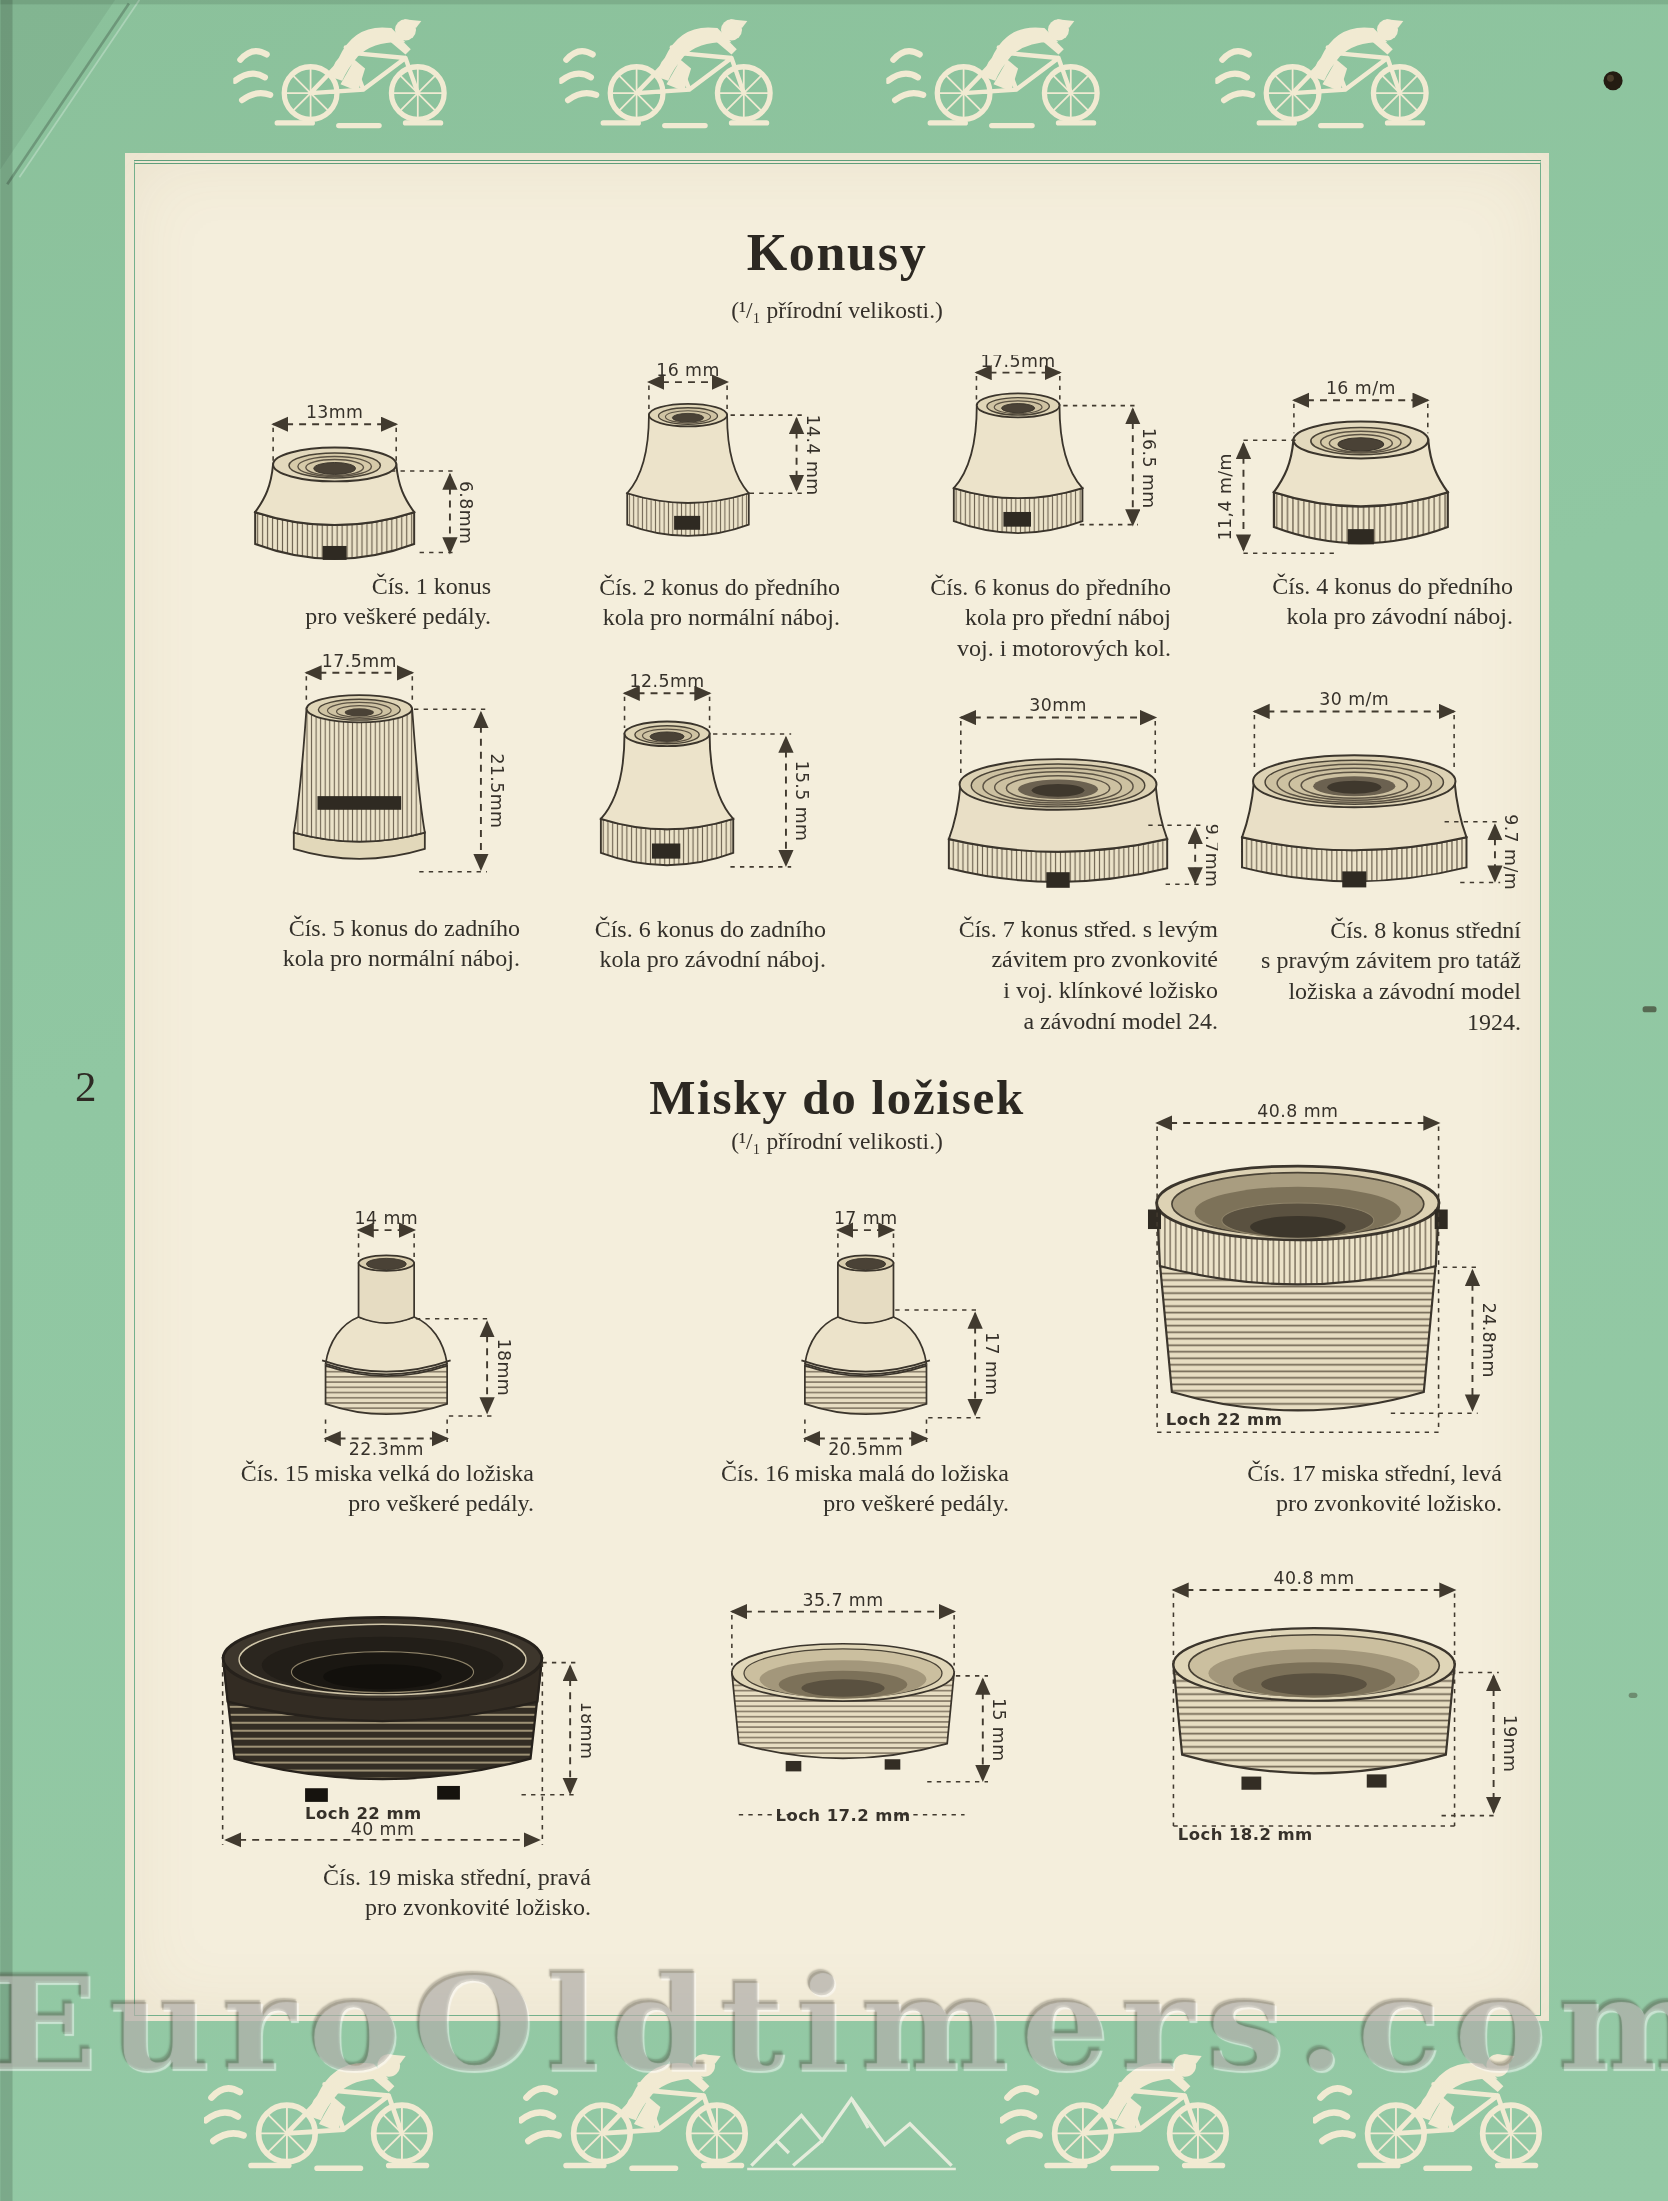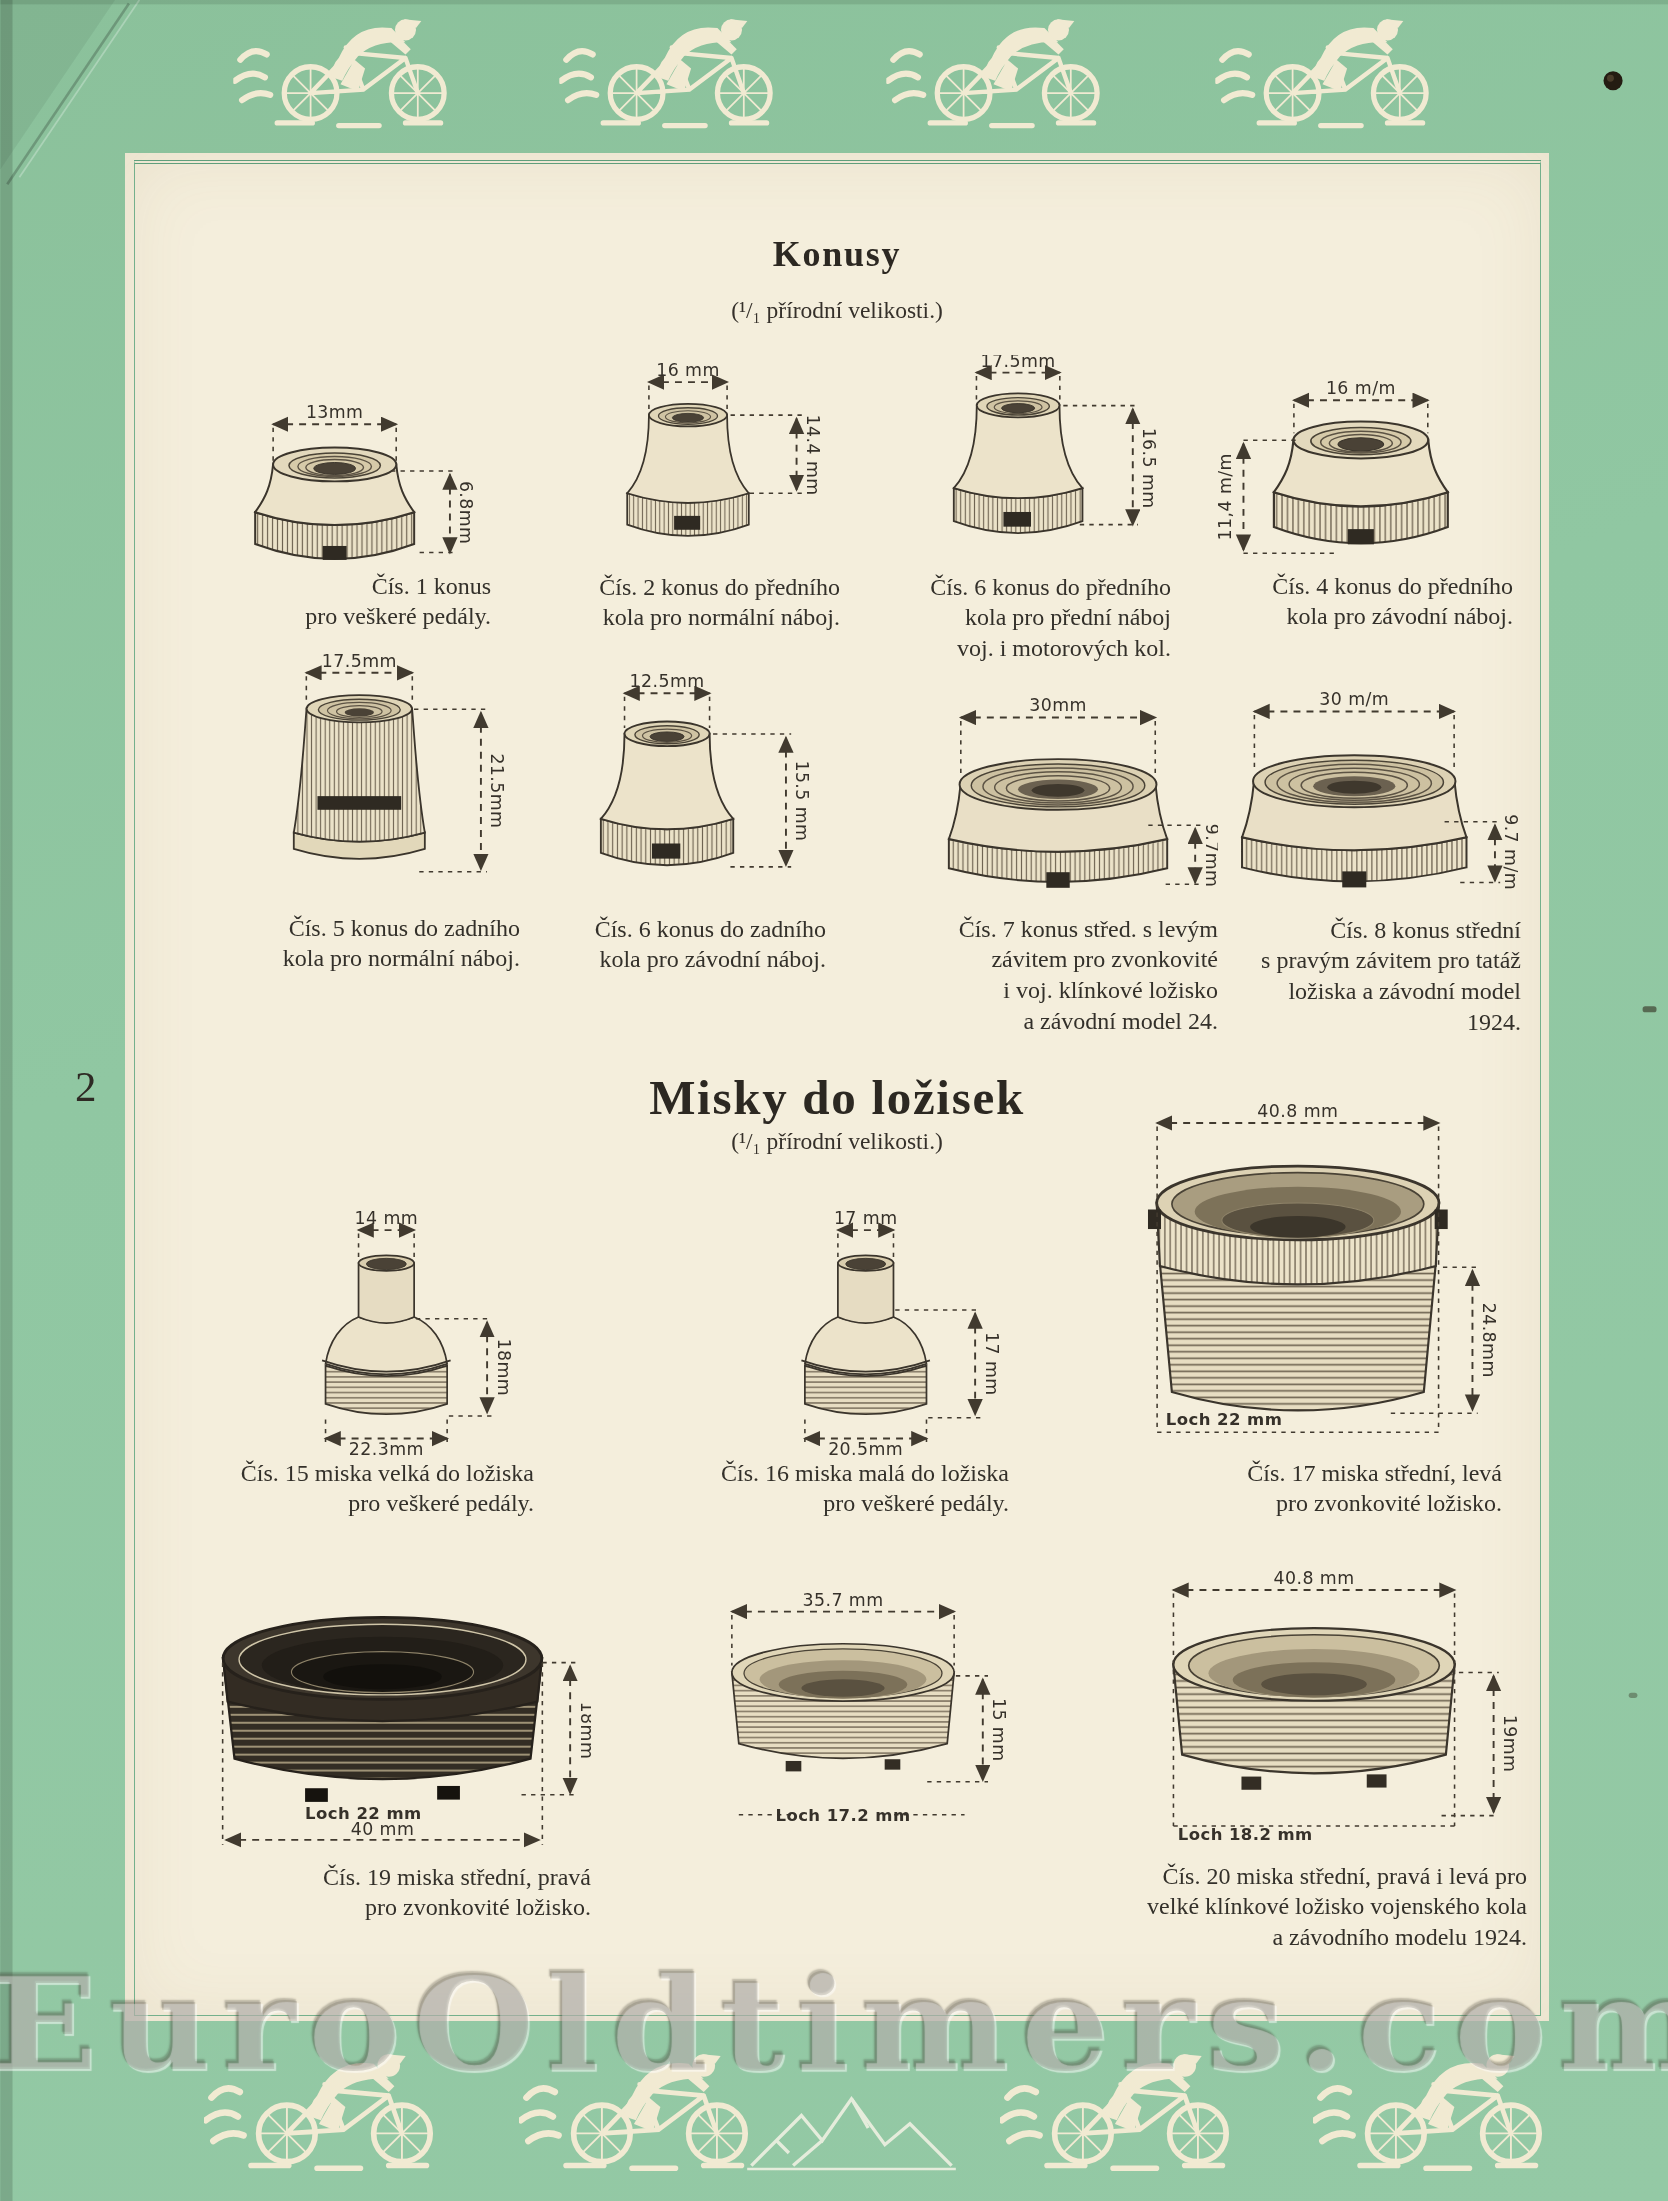--- a/index.html
+++ b/index.html
@@ -200,21 +200,21 @@
   <svg class="band-icon" style="left:552px;top:7px" width="243" height="123" viewBox="0 0 260 140">
       <use href="#cyclist"></use>
     </svg>
   <svg class="band-icon" style="left:879px;top:7px" width="243" height="123" viewBox="0 0 260 140">
       <use href="#cyclist"></use>
     </svg>
   <svg class="band-icon" style="left:1208px;top:7px" width="243" height="123" viewBox="0 0 260 140">
       <use href="#cyclist"></use>
     </svg>
 
-  <div class="title" style="top:233px;font-size:36px">Konusy</div>
+  <div class="title" style="top:223px;font-size:52px">Konusy</div>
   <div class="subtitle" style="top:297px;font-size:23.5px">(¹/₁ přírodní velikosti.)</div>
 
   <div class="pagenum">2</div>
 
   <div class="title" style="top:1069px;font-size:49px">Misky do ložisek</div>
   <div class="subtitle" style="top:1128px;font-size:23.5px">(¹/₁ přírodní velikosti.)</div>
 
   <div class="item" style="left:187px;top:400px;width:304px">
     <svg width="304" height="169" viewBox="0 0 350 195">
       <use href="#cone-squat" x="55" y="40" width="230" height="172"></use>
@@ -447,23 +447,20 @@
       <line class="dim thin" x1="83" y1="34" x2="83" y2="302"></line>
       <line class="dim thin" x1="407" y1="34" x2="407" y2="302"></line>
       <line class="dim thin" x1="83" y1="302" x2="407" y2="302"></line>
       <text class="dt" x="245" y="23" text-anchor="middle">40.8 mm</text>
       <line class="dim thin" x1="412" y1="125" x2="458" y2="125"></line>
       <line class="dim" x1="452" y1="129" x2="452" y2="286" marker-start="url(#ah)" marker-end="url(#ah)"></line>
       <line class="dim thin" x1="392" y1="290" x2="458" y2="290"></line>
       <text class="dt" x="464" y="207" text-anchor="middle" transform="rotate(90 464 207)">19mm</text>
       <text class="dt dtb" x="88" y="318" text-anchor="start">Loch 18.2 mm</text>
     </svg>
-    <div class="caption">Čís. 20 miska střední, pravá i levá pro
-velké klínkové ložisko vojenského kola
-a závodního modelu 1924.</div>
   </div>
 
   <svg class="band-icon" style="left:196px;top:2041px" width="261" height="132" viewBox="0 0 260 140">
       <use href="#cyclist"></use>
     </svg>
   <svg class="band-icon" style="left:511px;top:2041px" width="261" height="132" viewBox="0 0 260 140">
       <use href="#cyclist"></use>
     </svg>
   <svg class="band-icon" style="left:743px;top:2082px" width="217" height="92" viewBox="0 0 260 110">
       <use href="#mountains"></use>

